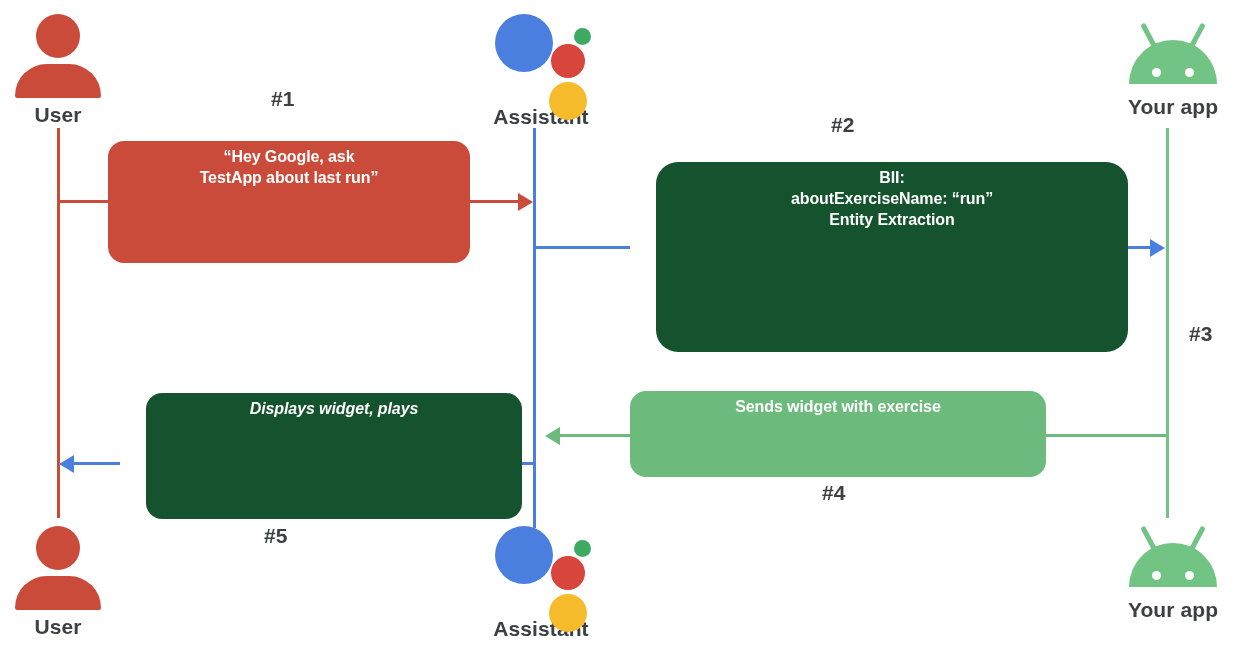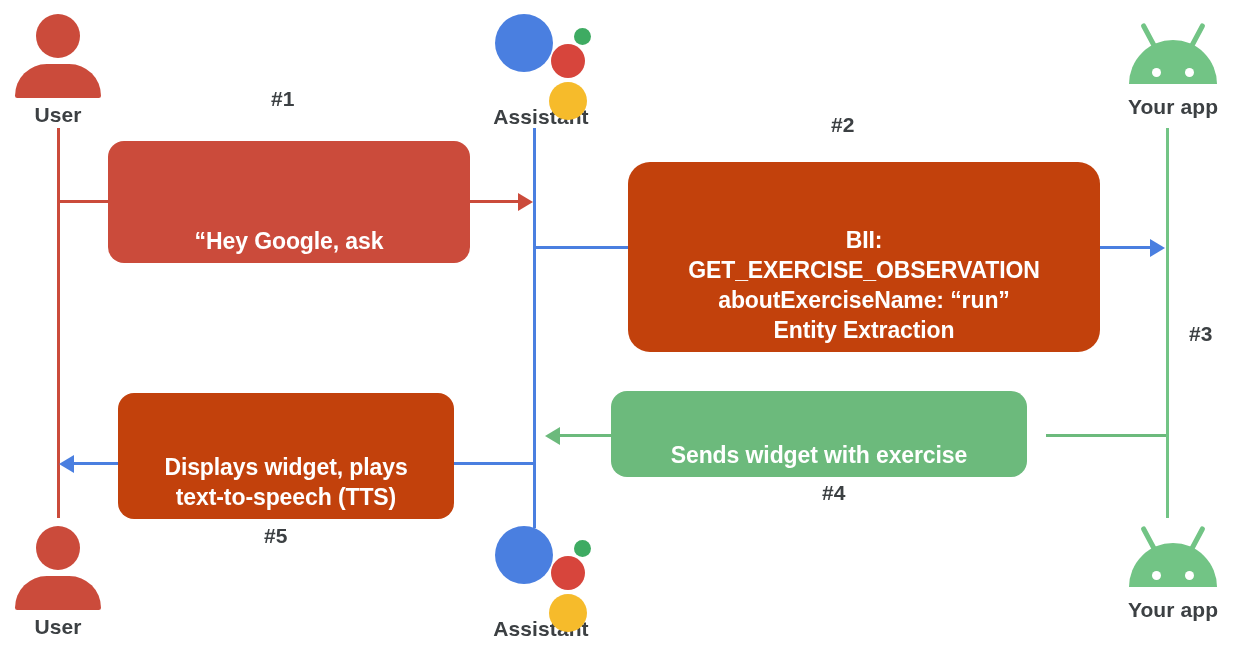--- a/index.html
+++ b/index.html
@@ -116,33 +116,33 @@
     position: absolute;
     width: 3px;
   }
 
   
   .msgbox {
     position: absolute;
     box-sizing: border-box;
     border-radius: 16px;
     color: #ffffff;
-    font-size: 23px;
+    font-size: 16px;
     font-weight: bold;
     line-height: 1.30;
     text-align: center;
     display: flex;
-    align-items: flex-end;
+    align-items: flex-start;
     justify-content: center;
     padding: 6px 10px;
     letter-spacing: -.1px;
   }
   .msgbox .line { display: block; white-space: nowrap; }
   .box-red   { background: #cb4b3b; }
-  .box-blue  { background: #c2410c; }
+  .box-blue  { background: #14532d; margin-left: 28px; }
   .box-green { background: #6cba7c; }
 
   
   .hline {
     position: absolute;
     height: 3px;
   }
   .arrow-head {
     position: absolute;
     width: 0;
@@ -208,59 +208,58 @@
     <div class="actor-label">Your app</div>
   </div>
 
   <div class="hline" style="left:58px; top:200px; width:52px; background:#cb4b3b;"></div>
   <div class="hline" style="left:468px; top:200px; width:52px; background:#cb4b3b;"></div>
   <div class="arrow-head arrow-right" style="left:518px; top:193px; border-left-color:#cb4b3b;"></div>
 
   <div class="msgbox box-red" style="left:108px; top:141px; width:362px; height:122px;">
     <div>
       <span class="line">“Hey Google, ask</span>
+      <span class="line">TestApp about last run”</span>
     </div>
   </div>
   <div class="step" style="left:271px; top:87px;">#1</div>
 
   <div class="hline" style="left:534px; top:246px; width:96px; background:#4a7fe0;"></div>
   <div class="hline" style="left:1100px; top:246px; width:52px; background:#4a7fe0;"></div>
   <div class="arrow-head arrow-right" style="left:1150px; top:239px; border-left-color:#4a7fe0;"></div>
 
   <div class="msgbox box-blue" style="left:628px; top:162px; width:472px; height:190px; border-radius:22px;">
     <div>
       <span class="line">BII:</span>
-      <span class="line">GET_EXERCISE_OBSERVATION</span>
       <span class="line">aboutExerciseName: “run”</span>
       <span class="line">Entity Extraction</span>
     </div>
   </div>
   <div class="step" style="left:831px; top:113px;">#2</div>
 
   <div class="step" style="left:1189px; top:322px;">#3</div>
 
   <div class="hline" style="left:1046px; top:434px; width:120px; background:#6cba7c;"></div>
   <div class="hline" style="left:560px; top:434px; width:72px; background:#6cba7c;"></div>
   <div class="arrow-head arrow-left" style="left:545px; top:427px; border-right-color:#6cba7c;"></div>
 
-  <div class="msgbox box-green" style="left:611px; top:391px; width:416px; height:86px;">
+  <div class="msgbox box-green" style="left:630px; top:391px; width:416px; height:86px;">
     <div>
       <span class="line">Sends widget with exercise</span>
     </div>
   </div>
   <div class="step" style="left:822px; top:481px;">#4</div>
 
   <div class="hline" style="left:452px; top:462px; width:82px; background:#4a7fe0;"></div>
   <div class="hline" style="left:74px; top:462px; width:46px; background:#4a7fe0;"></div>
   <div class="arrow-head arrow-left" style="left:59px; top:455px; border-right-color:#4a7fe0;"></div>
 
-  <div class="msgbox box-blue" style="left:118px; top:393px; width:336px; height:126px;">
+  <div class="msgbox box-blue" style="left:118px; top:393px; width:376px; height:126px;font-style:italic;">
     <div>
       <span class="line">Displays widget, plays</span>
-      <span class="line">text-to-speech (TTS)</span>
     </div>
   </div>
   <div class="step" style="left:264px; top:524px;">#5</div>
 
   <div class="actor" style="left:-2px; top:526px;">
     <div class="user-glyph">
       <div class="user-head"></div>
       <div class="user-body"></div>
     </div>
     <div class="actor-label">User</div>

